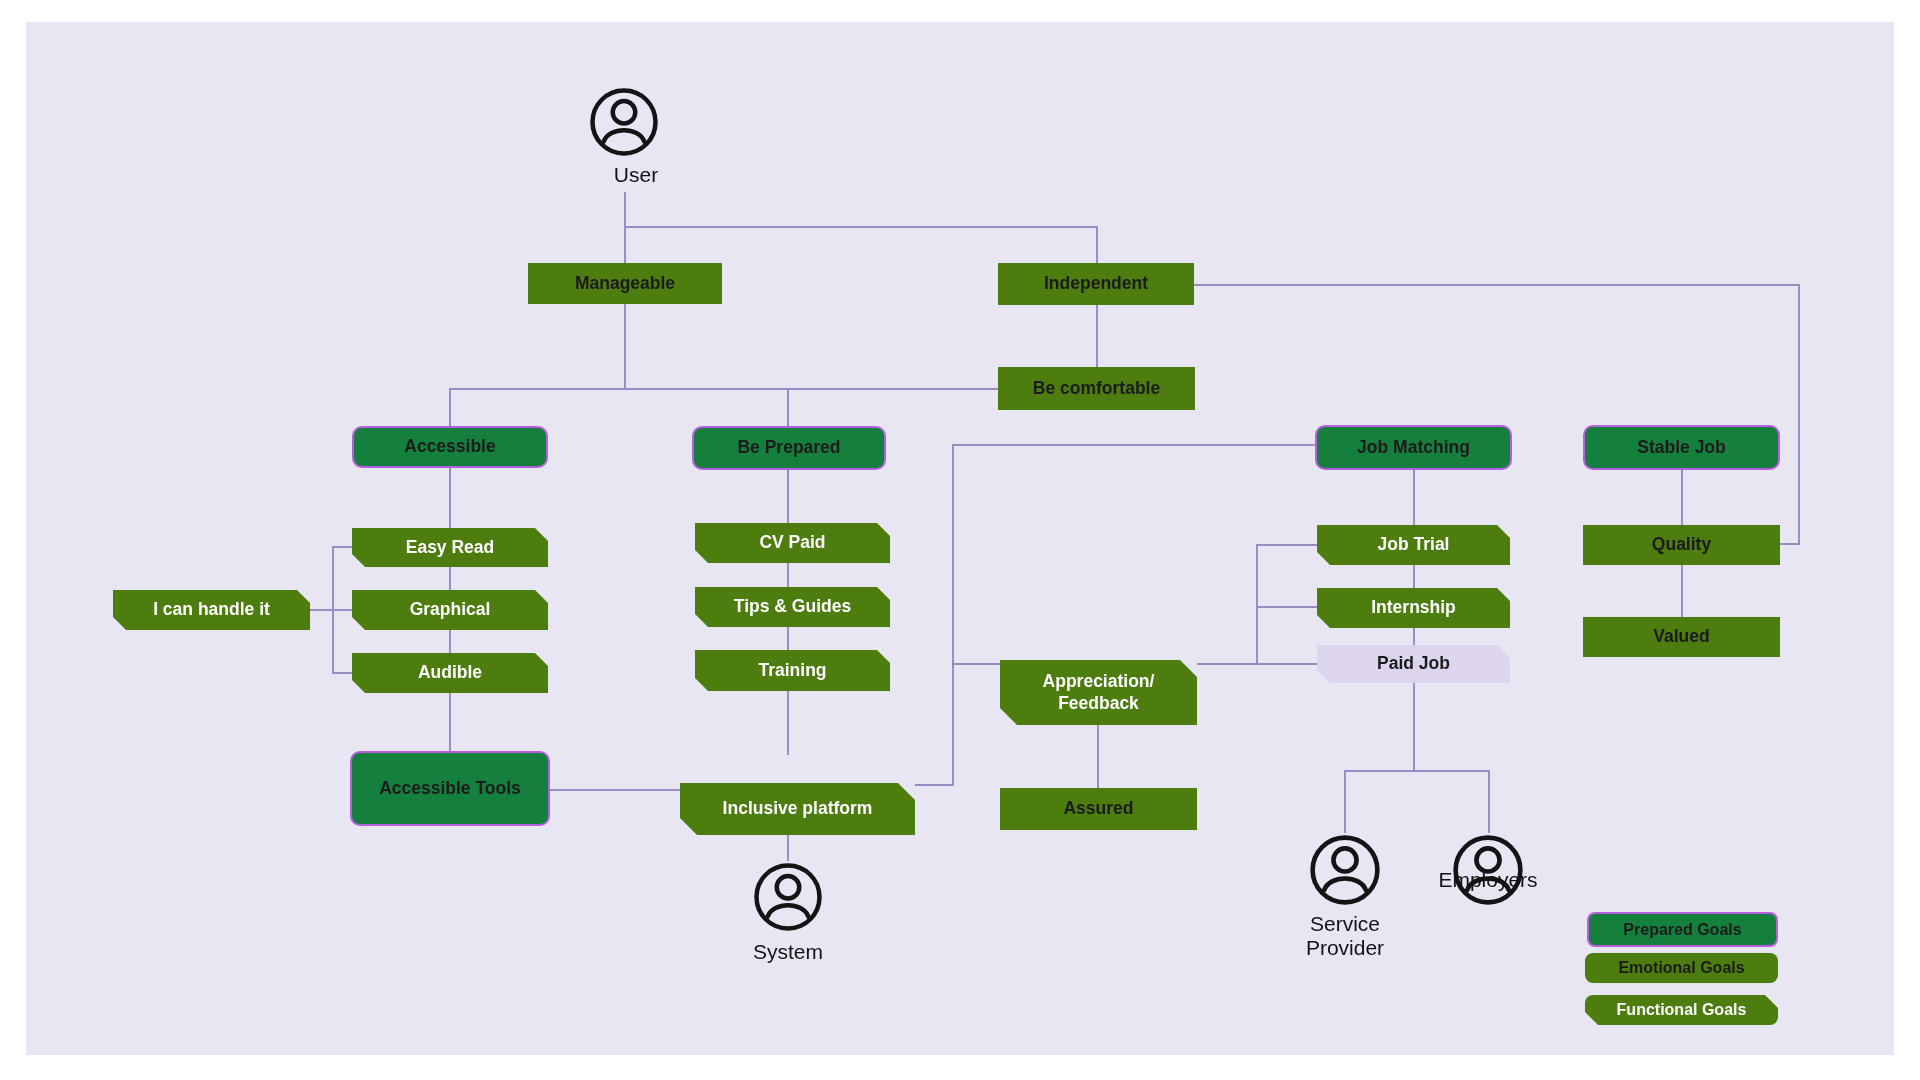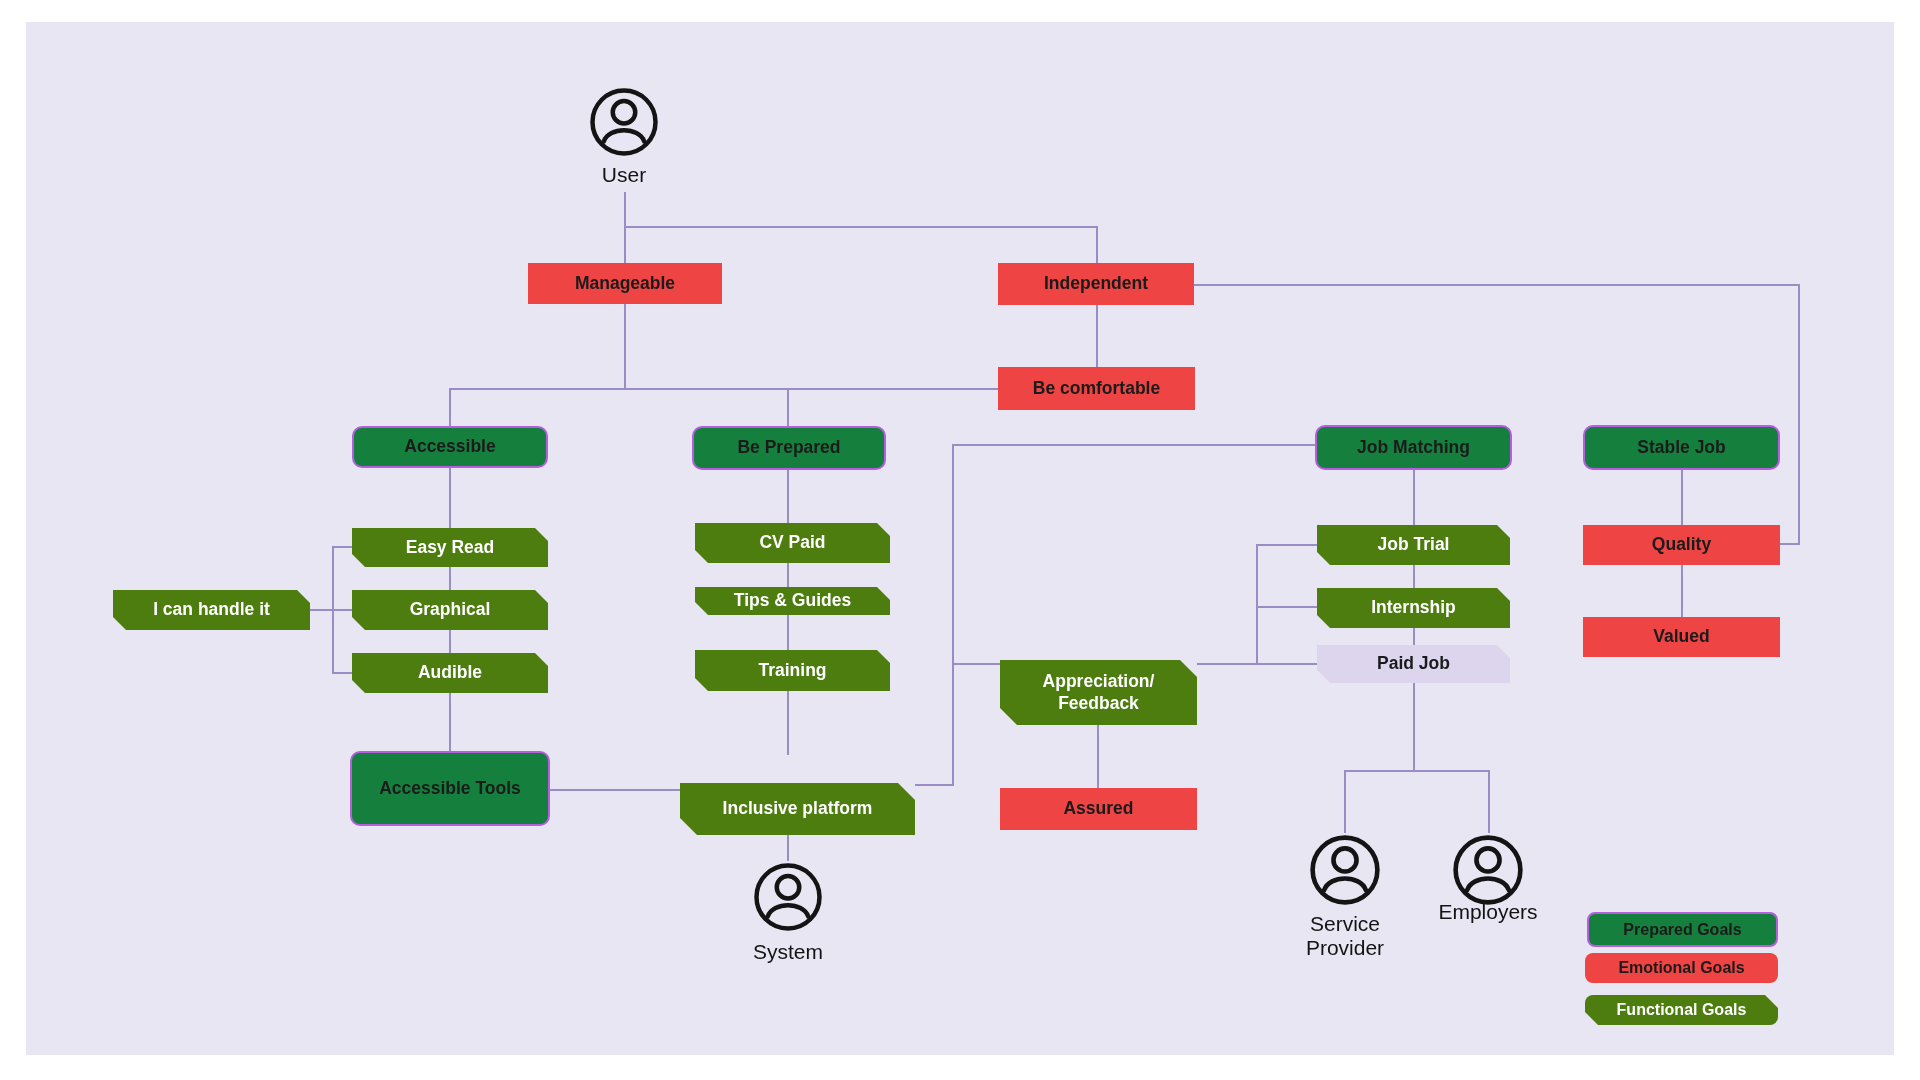--- a/index.html
+++ b/index.html
@@ -19,21 +19,21 @@
   .node{
     position:absolute;z-index:2;
     display:flex;align-items:center;justify-content:center;
     text-align:center;font-weight:bold;font-size:17.5px;
     color:#1b1b1b;line-height:1.25;white-space:pre-line;
   }
   .quality{
     background:#15803d;border:2.5px solid #b55fe0;border-radius:10px;
     box-sizing:border-box;
   }
-  .emotional{background:#ef4444;}
+  .emotional{background:#4d7c0f;}
   .functional{
     background:#4d7c0f;color:#ffffff;
     clip-path:polygon(0 0, calc(100% - 13px) 0, 100% 13px, 100% 100%, 13px 100%, 0 calc(100% - 13px));
   }
   .functional.big{
     clip-path:polygon(0 0, calc(100% - 17px) 0, 100% 17px, 100% 100%, 17px 100%, 0 calc(100% - 17px));
     margin-top:28px;
   }
   .paidjob{
     background:#dcd5ed;color:#1b1b1b;
@@ -89,21 +89,21 @@
 <div class="seg" style="left:1681px;top:470px;width:2px;height:55px"></div>
 <div class="seg" style="left:1681px;top:565px;width:2px;height:52px"></div>
 
 <div class="actor" style="left:588px;top:86px;width:72px;height:72px">
   <svg width="72" height="72" viewBox="0 0 48 48">
     <circle cx="24" cy="24" r="21" fill="none" stroke="#141414" stroke-width="3"></circle>
     <circle cx="24" cy="17.5" r="7.5" fill="none" stroke="#141414" stroke-width="3"></circle>
     <path d="M10.5 37 C 14 27, 34 27, 37.5 37" fill="none" stroke="#141414" stroke-width="3" stroke-linecap="round"></path>
   </svg>
 </div>
-<div class="actor-label" style="left:574px;top:163px;width:100px">User</div>
+<div class="actor-label" style="left:586px;top:163px;width:100px">User</div>
 
 <div class="actor" style="left:752px;top:861px;width:72px;height:72px">
   <svg width="72" height="72" viewBox="0 0 48 48">
     <circle cx="24" cy="24" r="21" fill="none" stroke="#141414" stroke-width="3"></circle>
     <circle cx="24" cy="17.5" r="7.5" fill="none" stroke="#141414" stroke-width="3"></circle>
     <path d="M10.5 37 C 14 27, 34 27, 37.5 37" fill="none" stroke="#141414" stroke-width="3" stroke-linecap="round"></path>
   </svg>
 </div>
 <div class="actor-label" style="left:718px;top:940px;width:140px">System</div>
 
@@ -117,41 +117,41 @@
 <div class="actor-label" style="left:1275px;top:912px;width:140px">Service
 Provider</div>
 
 <div class="actor" style="left:1451px;top:833px;width:74px;height:74px">
   <svg width="74" height="74" viewBox="0 0 48 48">
     <circle cx="24" cy="24" r="21" fill="none" stroke="#141414" stroke-width="3"></circle>
     <circle cx="24" cy="17.5" r="7.5" fill="none" stroke="#141414" stroke-width="3"></circle>
     <path d="M10.5 37 C 14 27, 34 27, 37.5 37" fill="none" stroke="#141414" stroke-width="3" stroke-linecap="round"></path>
   </svg>
 </div>
-<div class="actor-label" style="left:1418px;top:900px;width:140px">Employers</div>
+<div class="actor-label" style="left:1418px;top:868px;width:140px">Employers</div>
 
 <div class="node emotional" style="left:528px;top:263px;width:194px;height:41px">Manageable</div>
 <div class="node emotional" style="left:998px;top:263px;width:196px;height:42px">Independent</div>
 <div class="node emotional" style="left:998px;top:367px;width:197px;height:43px">Be comfortable</div>
 <div class="node emotional" style="left:1583px;top:525px;width:197px;height:40px">Quality</div>
 <div class="node emotional" style="left:1583px;top:617px;width:197px;height:40px">Valued</div>
 <div class="node emotional" style="left:1000px;top:788px;width:197px;height:42px">Assured</div>
 
 <div class="node quality" style="left:352px;top:426px;width:196px;height:42px">Accessible</div>
 <div class="node quality" style="left:692px;top:426px;width:194px;height:44px">Be Prepared</div>
 <div class="node quality" style="left:1315px;top:425px;width:197px;height:45px">Job Matching</div>
 <div class="node quality" style="left:1583px;top:425px;width:197px;height:45px">Stable Job</div>
 <div class="node quality" style="left:350px;top:751px;width:200px;height:75px">Accessible Tools</div>
 
 <div class="node functional" style="left:352px;top:528px;width:196px;height:39px">Easy Read</div>
 <div class="node functional" style="left:352px;top:590px;width:196px;height:40px">Graphical</div>
 <div class="node functional" style="left:352px;top:653px;width:196px;height:40px">Audible</div>
 <div class="node functional" style="left:113px;top:590px;width:197px;height:40px">I can handle it</div>
 <div class="node functional" style="left:695px;top:523px;width:195px;height:40px">CV Paid</div>
-<div class="node functional" style="left:695px;top:587px;width:195px;height:28px">Tips &amp; Guides</div>
+<div class="node functional" style="left:695px;top:587px;width:195px;height:40px">Tips &amp; Guides</div>
 <div class="node functional" style="left:695px;top:650px;width:195px;height:41px">Training</div>
 <div class="node functional big" style="left:680px;top:755px;width:235px;height:52px">Inclusive platform</div>
 <div class="node functional big" style="left:1000px;top:632px;width:197px;height:65px">Appreciation/
 Feedback</div>
 <div class="node functional" style="left:1317px;top:525px;width:193px;height:40px">Job Trial</div>
 <div class="node functional" style="left:1317px;top:588px;width:193px;height:40px">Internship</div>
 <div class="node paidjob" style="left:1317px;top:645px;width:193px;height:38px">Paid Job</div>
 
 <div class="node quality legend-box" style="left:1587px;top:912px;width:191px;height:35px">Prepared Goals</div>
 <div class="node emotional legend-box" style="left:1585px;top:953px;width:193px;height:30px">Emotional Goals</div>

